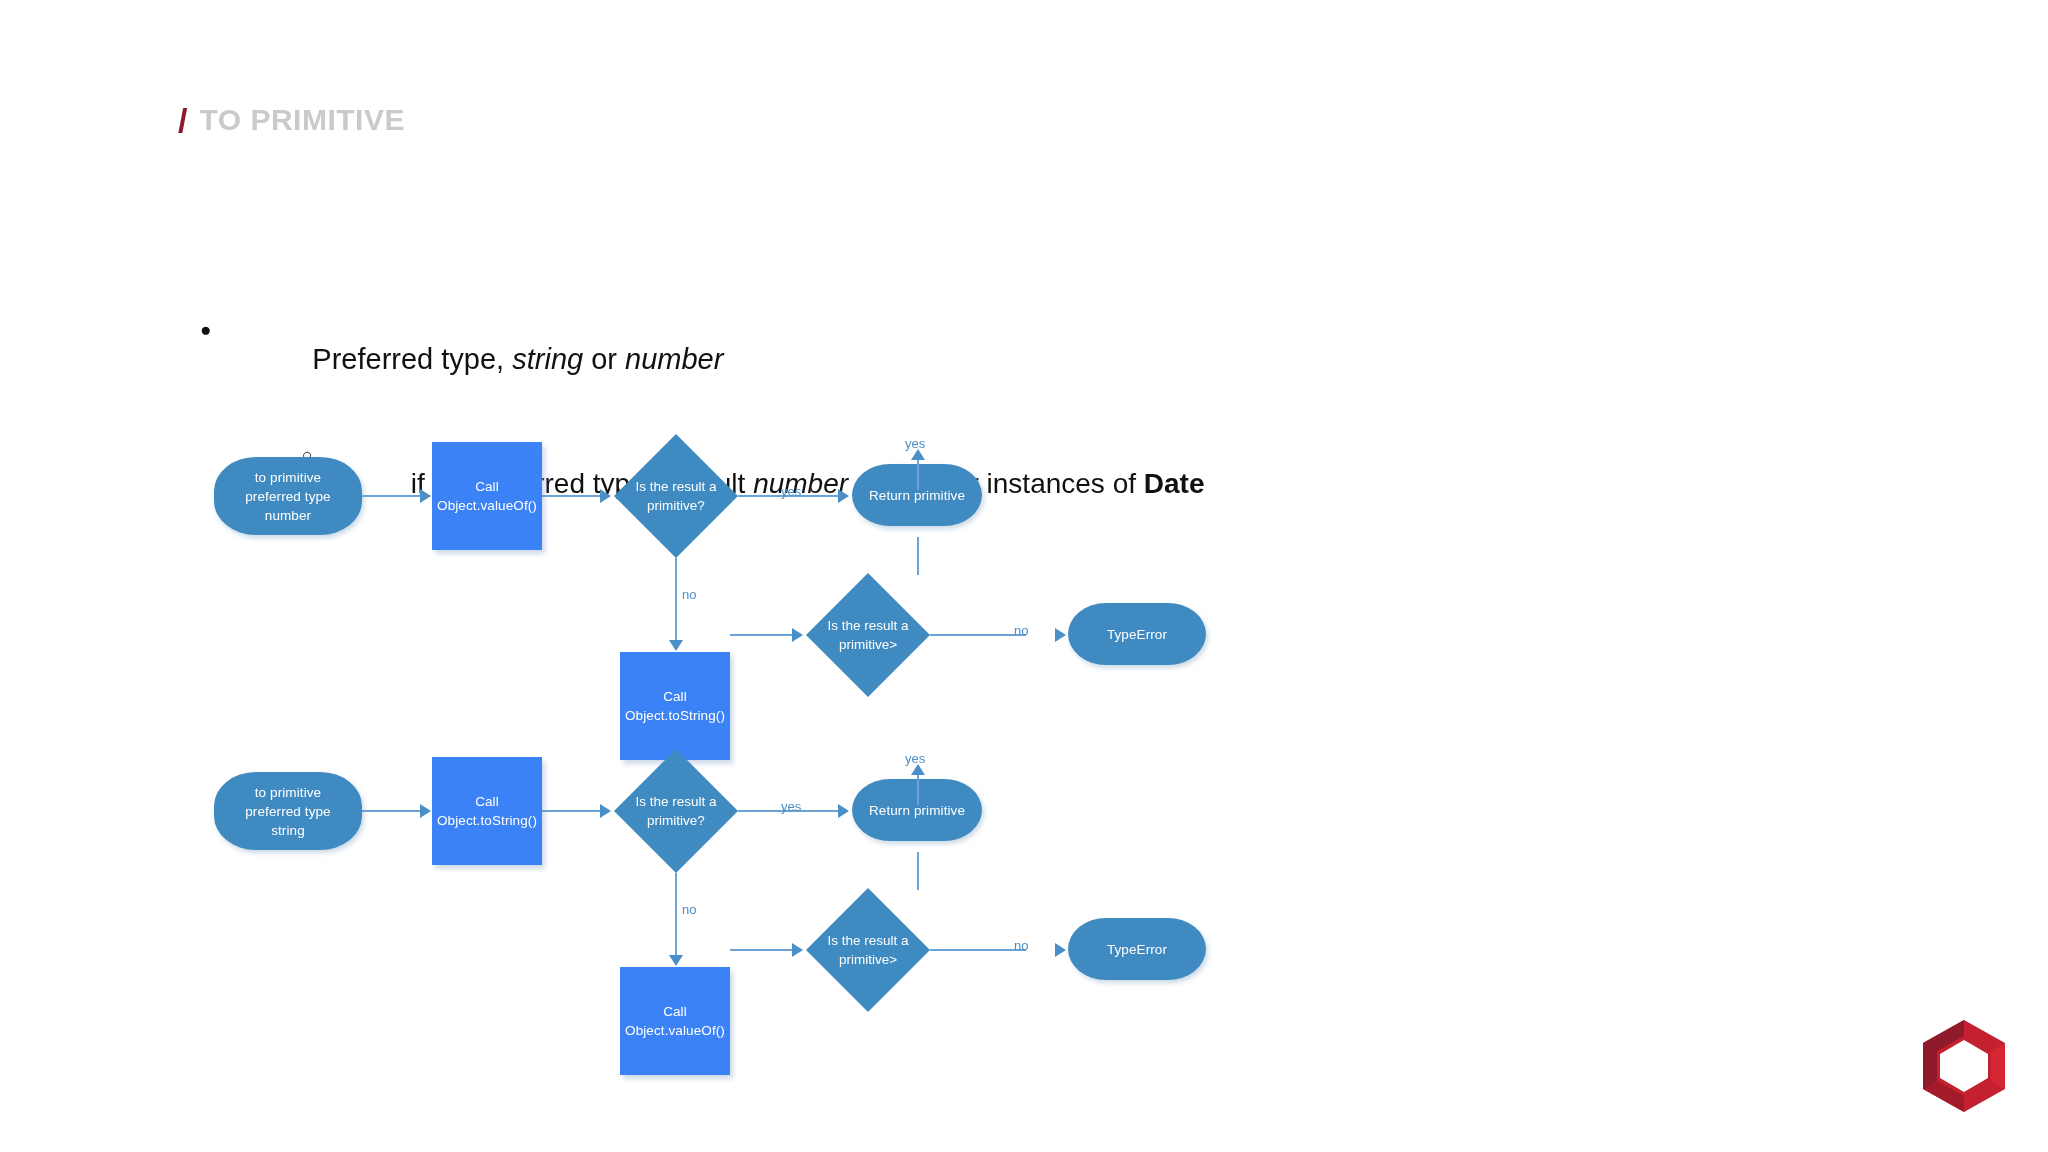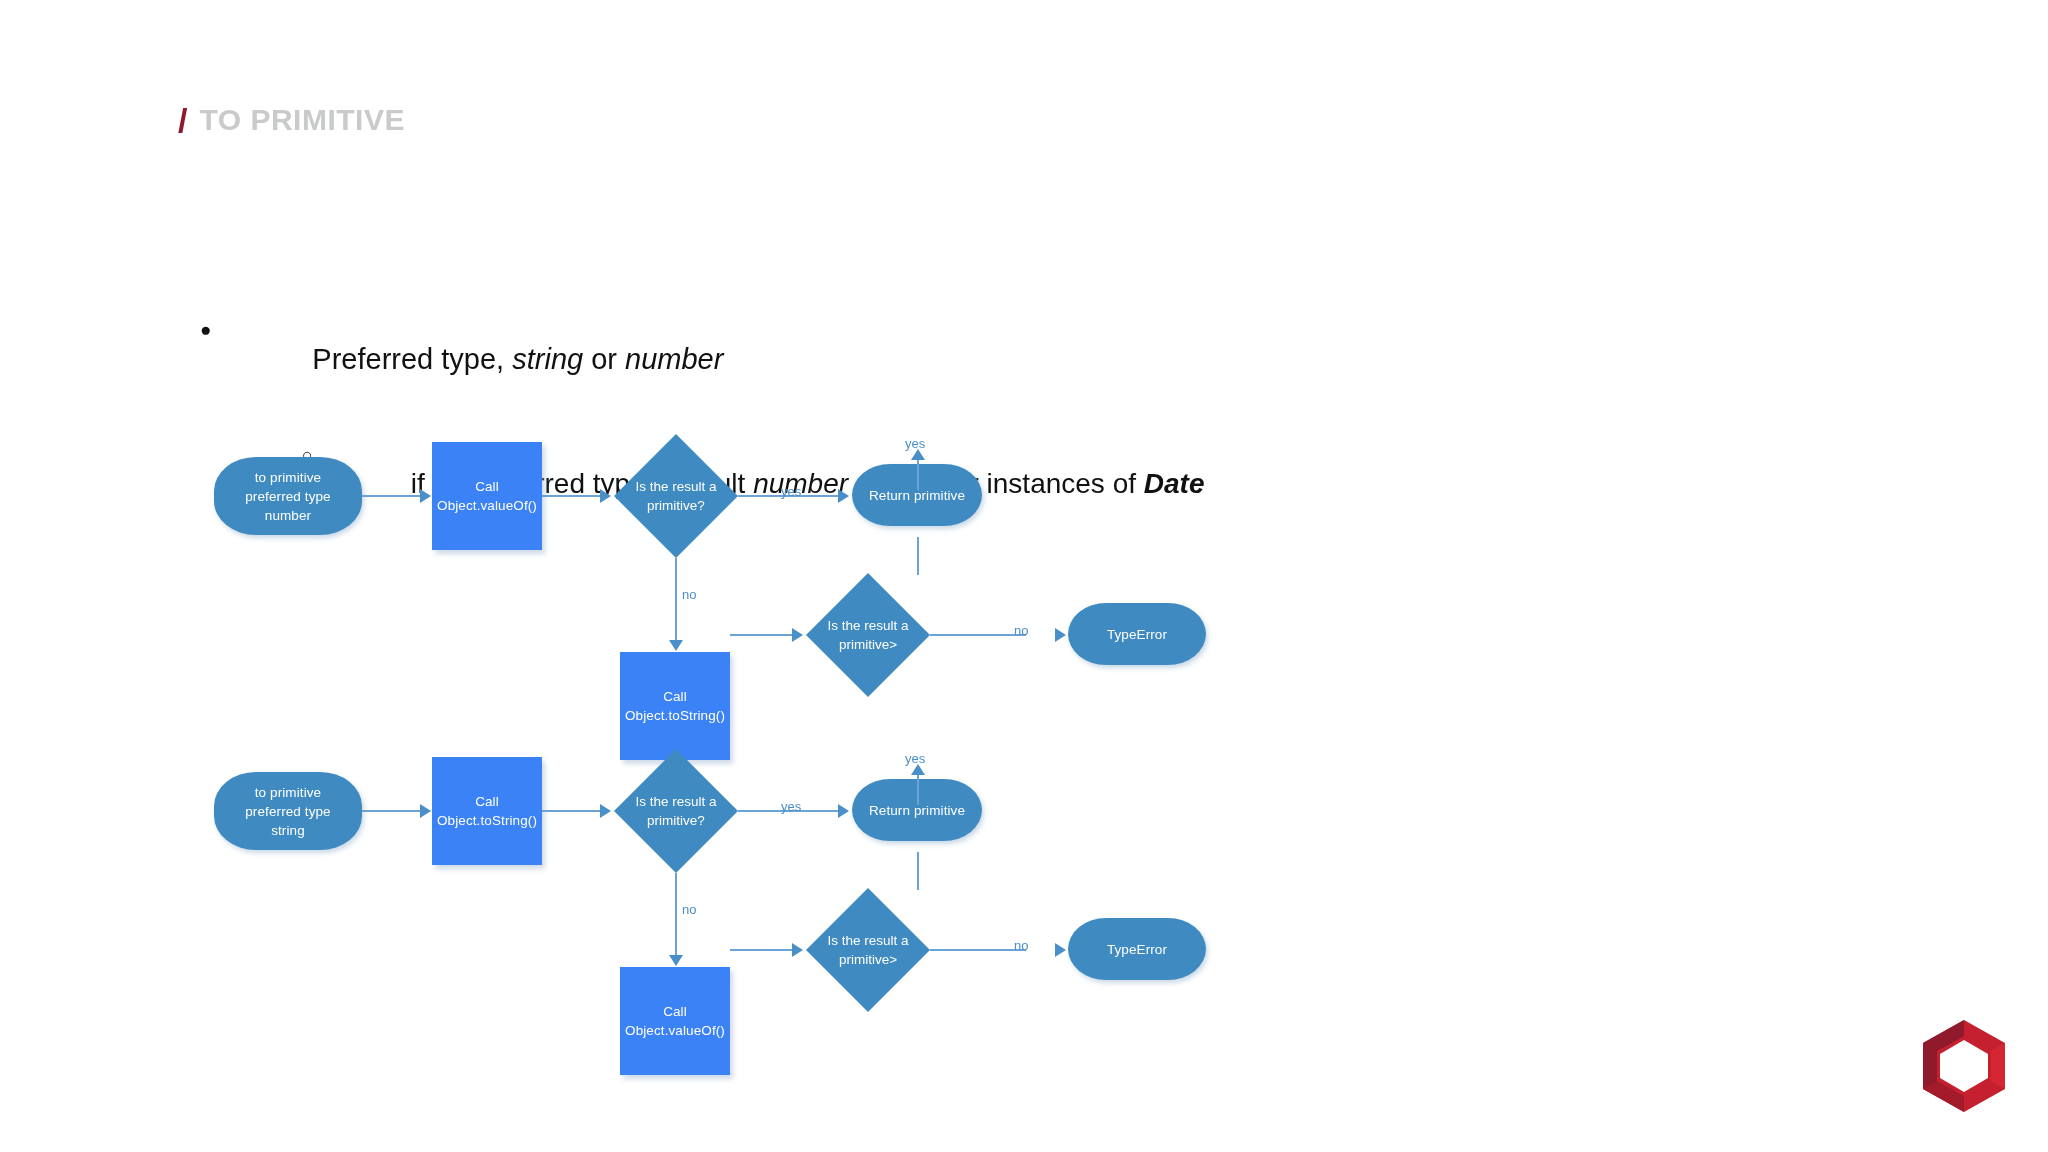--- a/index.html
+++ b/index.html
@@ -86,21 +86,21 @@
   }
   .bullet-l2 .marker {
     width: 62px;
     flex: 0 0 62px;
     font-size: 18px;
     line-height: 28px;
     color: #111111;
   }
   .bullet-text { white-space: pre-wrap; }
   .it { font-style: italic; }
-  .bd { font-weight: 700; font-style: italic; }
+  .bd { font-weight: 700; }
 
   
   .flow {
     position: absolute;
     left: 0;
     width: 2048px;
   }
   #flow-number { top: 440px; height: 300px; }
   #flow-string { top: 755px; height: 300px; }
 

